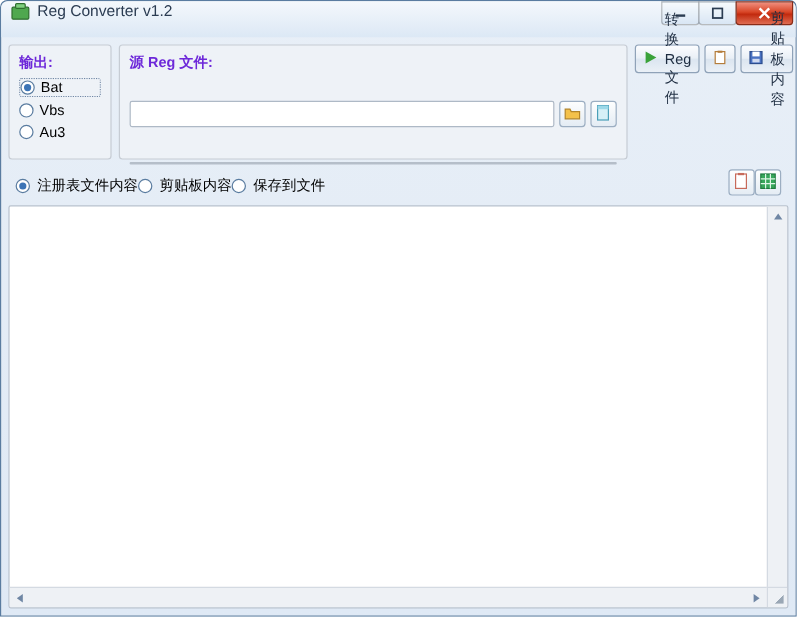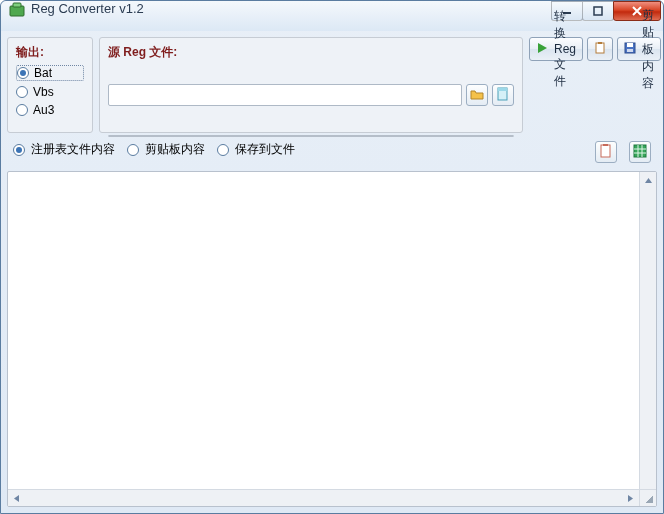--- a/index.html
+++ b/index.html
@@ -50,21 +50,21 @@
 
 .groupbox {
   border: 1px solid #c6ccd4;
   border-radius: 3px;
   background: #eef2f7;
   padding: 6px 8px 8px;
   position: relative;
 }
 .groupbox > .legend {
   font-weight: bold;
-  color: #7f1d1d;
+  color: #6d28d9;
   margin-bottom: 4px;
   font-size: 12px;
 }
 
 .output-box { width: 86px; }
 .output-box .opts { display: flex; flex-direction: column; gap: 4px; margin-top: 2px; }
 .radio { display: flex; align-items: center; gap: 5px; cursor: pointer; user-select: none; }
 .radio .dot {
   width: 12px; height: 12px; border-radius: 50%;
   border: 1px solid #5a7ca0; background: #fff;
@@ -109,21 +109,21 @@
   border-radius: 3px;
   background: linear-gradient(to bottom, #fcfdff, #e9eff6 48%, #dbe5f0 52%, #eaf0f7);
   display: flex; align-items: center;
   padding: 0 6px; gap: 6px;
   cursor: pointer;
   color: #1d2c40;
 }
 .btn svg { flex: 0 0 auto; }
 
 .midrow {
-  display: flex; align-items: flex-start; gap: 12px;
+  display: flex; align-items: flex-end; 
   padding: 2px 6px;
 }
 .midrow .spacer { flex: 1; }
 .midrow .radio.wide { gap: 6px; }
 
 .content {
   flex: 1;
   border: 1px solid #b8c1cd;
   background: #fff;
   border-radius: 2px;

